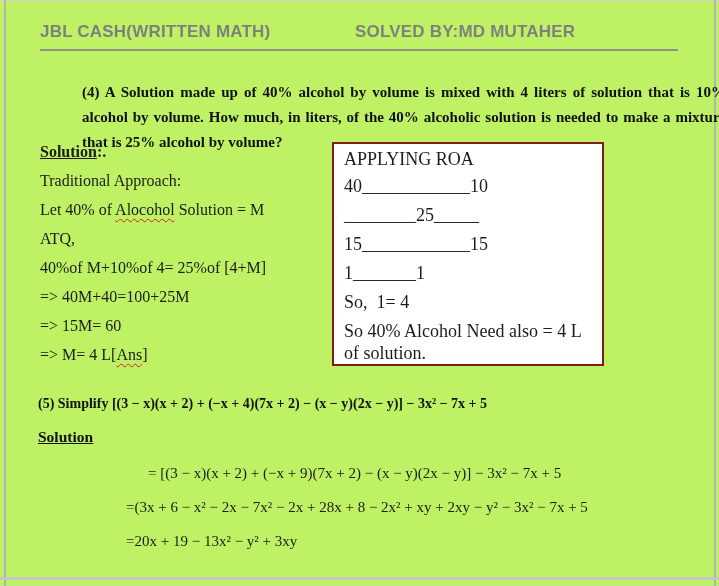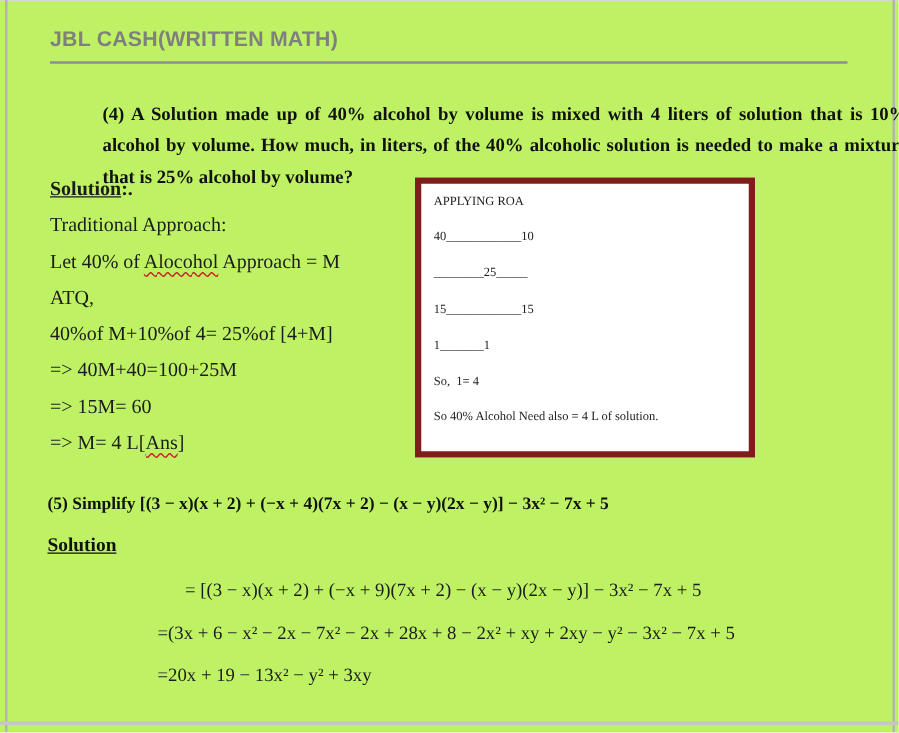--- a/index.html
+++ b/index.html
@@ -32,22 +32,22 @@
   .sol4 .heading { font-weight:bold; }
   .u { text-decoration:underline; }
   .squiggle {
     text-decoration:underline; text-decoration-style:wavy;
     text-decoration-color:#cc2020; text-decoration-thickness:1px;
     text-underline-offset:3px; text-decoration-skip-ink:none;
   }
 
   .roa-box {
     position:absolute; left:332px; top:142px; width:272px; height:224px;
-    border:5px solid #7f1d1d; box-sizing:border-box; padding:2px 10px 0 10px;
-    font-size:10px; overflow:hidden; background:#ffffff;
+    border:2px solid #7f1d1d; box-sizing:border-box; padding:2px 10px 0 10px;
+    font-size:18px; overflow:hidden; background:#ffffff;
   }
   .roa-box .title { line-height:26px; white-space:pre; }
   .roa-box .line  { line-height:29px; white-space:pre; }
   .roa-box .conclusion { line-height:22px; margin-top:3px; white-space:pre-wrap; }
 
   .problem5 {
     position:absolute; left:38px; top:396px; width:670px;
     font-weight:bold; font-size:14px; white-space:nowrap; color:#111111;
   }
   .sol5-heading {
@@ -64,28 +64,29 @@
 <body>
 
 <div class="page">
   <div class="edge-top"></div>
   <div class="edge-left"></div>
   <div class="edge-right"></div>
   <div class="edge-bottom"></div>
 
   <div class="header">
     <span class="left-title">JBL CASH(WRITTEN MATH)</span>
+    <span class="right-title">SOLVED BY:MD MUTAHER</span>
   </div>
 
   <div class="problem4">(4) A Solution made up of 40% alcohol by volume is mixed with 4 liters of solution that is 10% alcohol by volume. How much, in liters, of the 40% alcoholic solution is needed to make a mixture that is 25% alcohol by volume?</div>
 
   <div class="sol4">
     <div class="line heading"><span class="u">Solution</span><span>:.</span></div>
     <div class="line">Traditional Approach:</div>
-    <div class="line"><span>Let 40% of </span><span class="squiggle">Alocohol</span><span> Approach = M</span></div>
+    <div class="line"><span>Let 40% of </span><span class="squiggle">Alocohol</span><span> Solution = M</span></div>
     <div class="line">ATQ,</div>
     <div class="line">40%of M+10%of 4= 25%of [4+M]</div>
     <div class="line">=&gt; 40M+40=100+25M</div>
     <div class="line">=&gt; 15M= 60</div>
     <div class="line"><span>=&gt; M= 4 L[</span><span class="squiggle">Ans</span><span>]</span></div>
   </div>
 
   <div class="roa-box">
     <div class="title">APPLYING ROA</div>
     <div class="line">40____________10</div>

